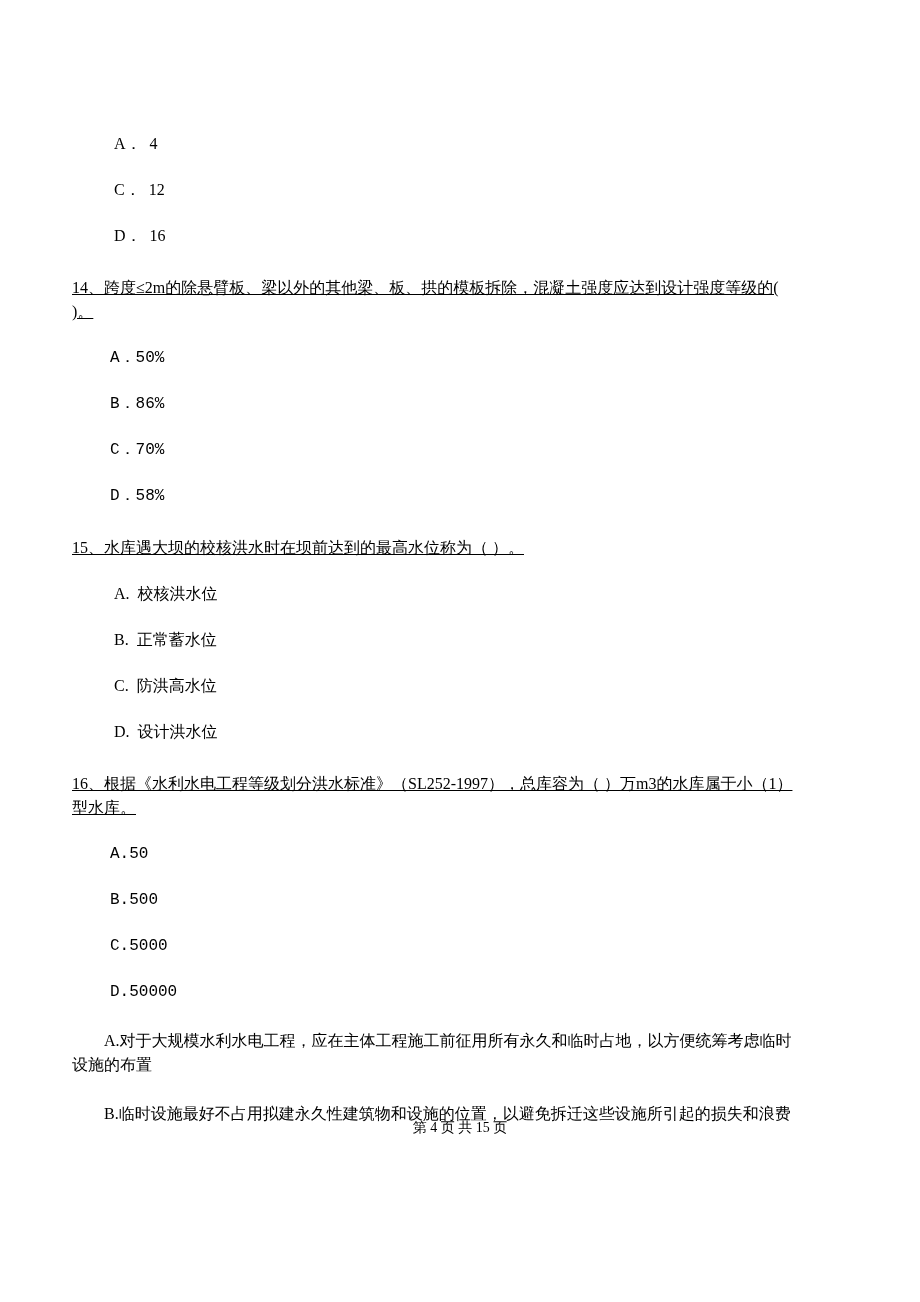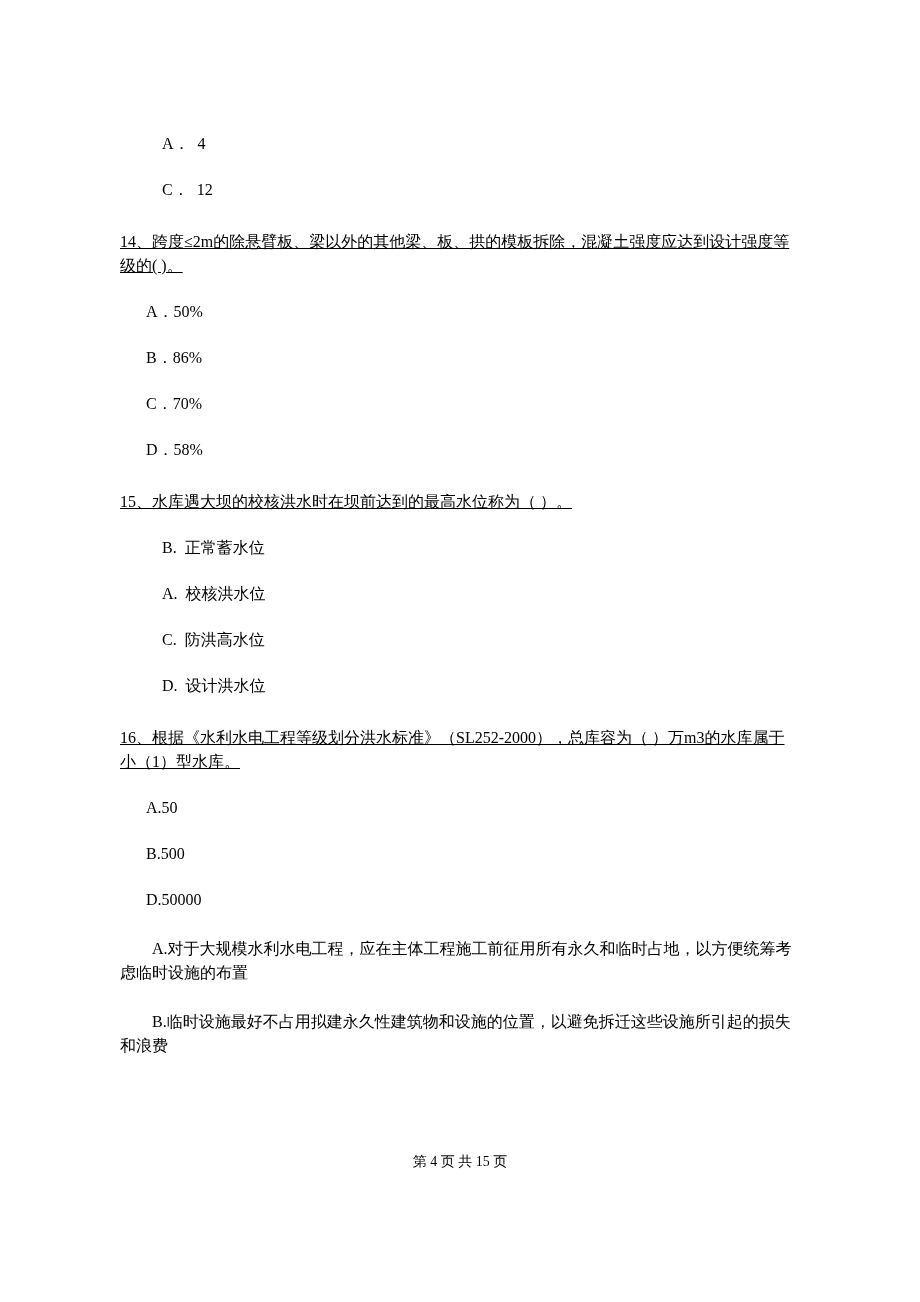--- a/index.html
+++ b/index.html
@@ -8,70 +8,73 @@
     background: #fff;
     font-family: "SimSun", "宋体", serif;
     font-size: 16px;
     color: #000;
     line-height: 1.5;
   }
   .page {
     width: 920px;
     height: 1194px;
     box-sizing: border-box;
-    padding: 110px 120px 60px 120px;
+    padding: 110px 120px 60px 72px;
     position: relative;
   }
   .option {
     margin: 22px 0 22px 42px;
   }
   .question {
     margin: 28px 0 20px 0;
     text-decoration: underline;
   }
   .opt-flat {
-    margin: 22px 0 22px 26px;
+    margin: 22px 0 22px 38px;
+    font-family: Liberation Mono, monospace;
   }
   .sub-para {
     margin: 25px 0 0 0;
     text-indent: 2em;
     font-family: Liberation Serif, serif;
   }
   .footer {
     position: absolute;
-    bottom: 22px;
+    bottom: 56px;
     left: 0;
     width: 100%;
     text-align: center;
     font-size: 14px;
   }
   .text-block { white-space: pre; }
 </style>
 </head>
 <body>
 
 <div class="page">
 
   <div class="option text-block">A．  4</div>
   <div class="option text-block">C．  12</div>
+  <div class="option text-block">D．  16</div>
 
   <div class="question">14、跨度≤2m的除悬臂板、梁以外的其他梁、板、拱的模板拆除，混凝土强度应达到设计强度等级的(     )。</div>
   <div class="opt-flat">A．50%</div>
   <div class="opt-flat">B．86%</div>
   <div class="opt-flat">C．70%</div>
   <div class="opt-flat">D．58%</div>
 
   <div class="question">15、水库遇大坝的校核洪水时在坝前达到的最高水位称为（    ）。</div>
+  <div class="option text-block">A.  校核洪水位</div>
   <div class="option text-block">B.  正常蓄水位</div>
-  <div class="option text-block">A.  校核洪水位</div>
   <div class="option text-block">C.  防洪高水位</div>
   <div class="option text-block">D.  设计洪水位</div>
 
-  <div class="question">16、根据《水利水电工程等级划分洪水标准》（SL252-2000），总库容为（   ）万m3的水库属于小（1）型水库。</div>
+  <div class="question">16、根据《水利水电工程等级划分洪水标准》（SL252-1997），总库容为（   ）万m3的水库属于小（1）型水库。</div>
   <div class="opt-flat">A.50</div>
   <div class="opt-flat">B.500</div>
+  <div class="opt-flat">C.5000</div>
   <div class="opt-flat">D.50000</div>
 
   <div class="sub-para">A.对于大规模水利水电工程，应在主体工程施工前征用所有永久和临时占地，以方便统筹考虑临时设施的布置</div>
   <div class="sub-para">B.临时设施最好不占用拟建永久性建筑物和设施的位置，以避免拆迁这些设施所引起的损失和浪费</div>
 
   <div class="footer">第 4 页 共 15 页</div>
 </div>
 
 </body></html>

